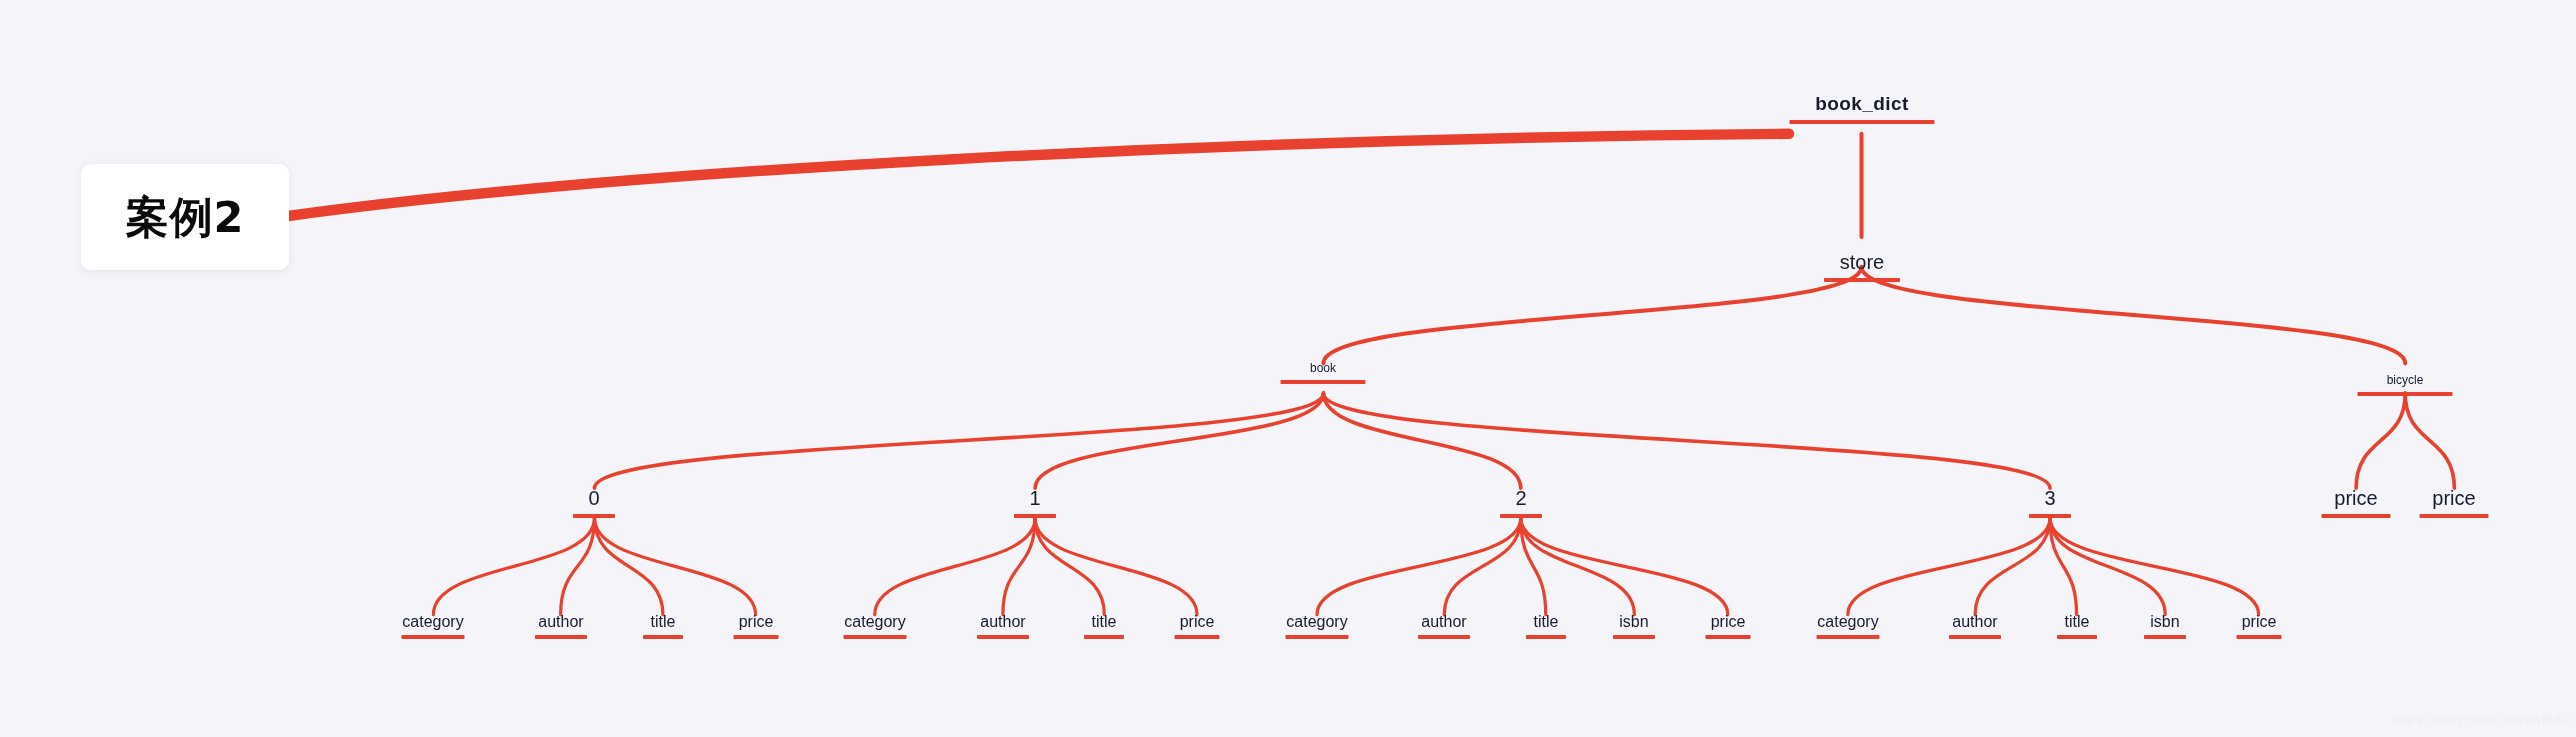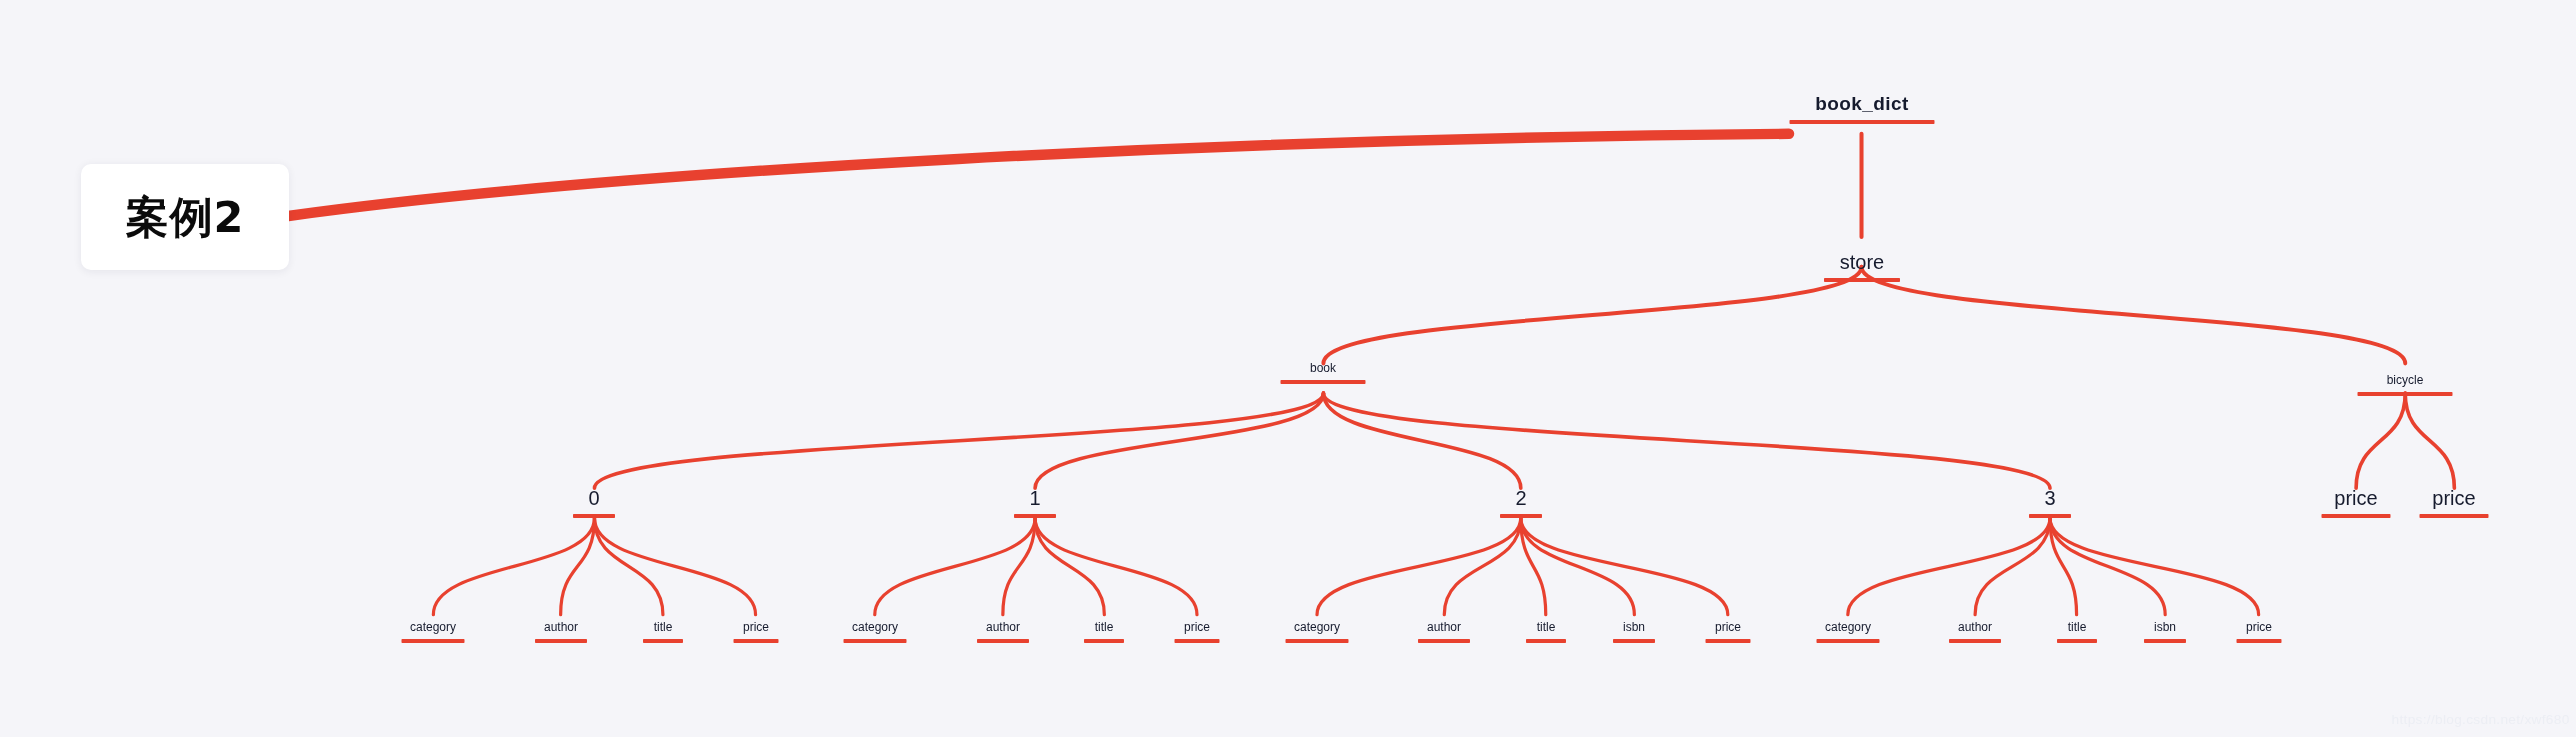--- a/index.html
+++ b/index.html
@@ -70,21 +70,21 @@
     margin: 4.8px auto 0 auto;
   }
   .lvl-title .node-label {
     font-size: 19px;
     font-weight: bold;
     letter-spacing: 0.4px;
   }
   .lvl-1 .node-label { font-size: 20px; margin-top: 16px; }
   .lvl-2 .node-label { font-size: 12px; }
   .lvl-3 .node-label { font-size: 20px; }
-  .lvl-4 .node-label { font-size: 12px; margin-top: 8px; }
+  .lvl-4 .node-label { font-size: 16px; }
   .watermark {
     position: absolute;
     right: 6.4px;
     bottom: 11.3px;
     font-size: 13.7px;
     color: #eceef4;
     letter-spacing: 0.3px;
     user-select: none;
   }
 </style>

